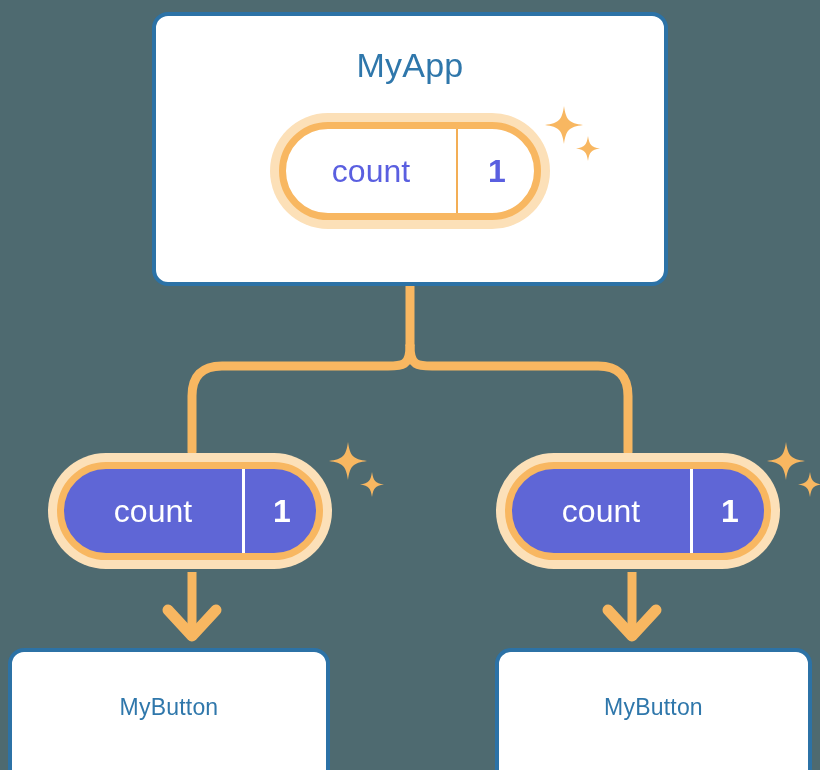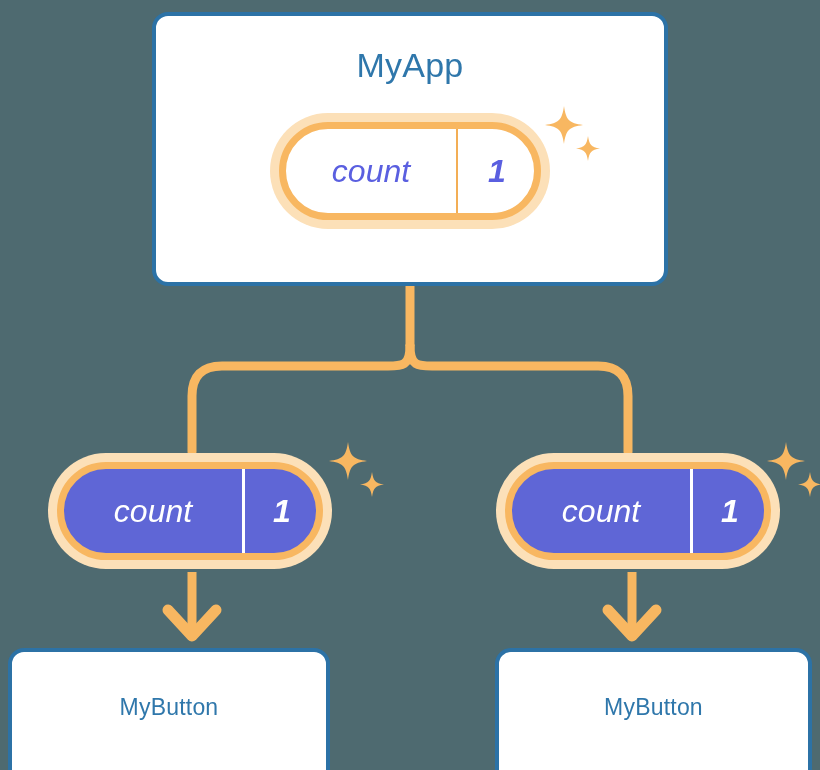--- a/index.html
+++ b/index.html
@@ -87,21 +87,20 @@
     border-radius: 999px;
     border: 7px solid #f8b761;
     
     box-shadow: 0 0 0 9px #fce0b8;
   }
   .pill-key, .pill-val {
     display: flex;
     align-items: center;
     justify-content: center;
     white-space: nowrap;
-    font-style: italic;
   }
   .pill-key {
     flex: 0 0 auto;
     font-weight: 400;
   }
   .pill-val {
     flex: 0 0 auto;
     font-weight: 700;
   }
 

